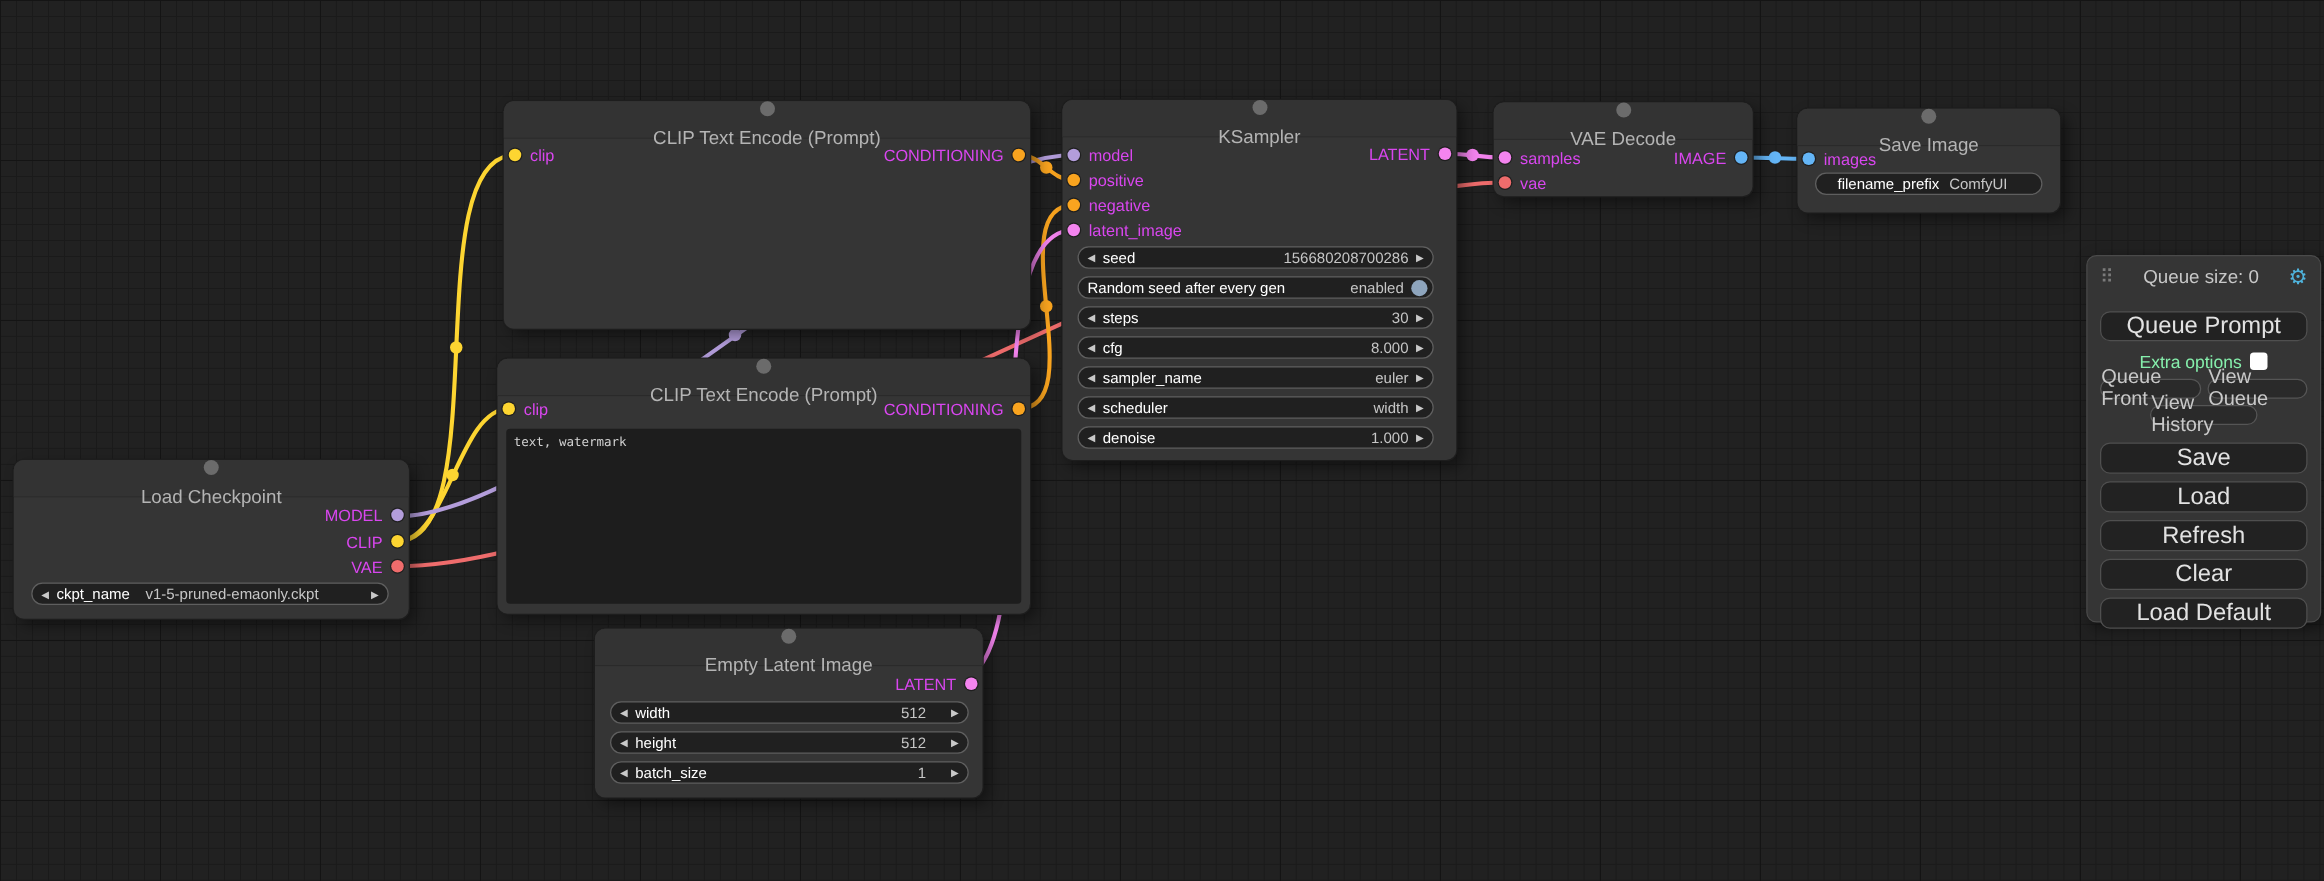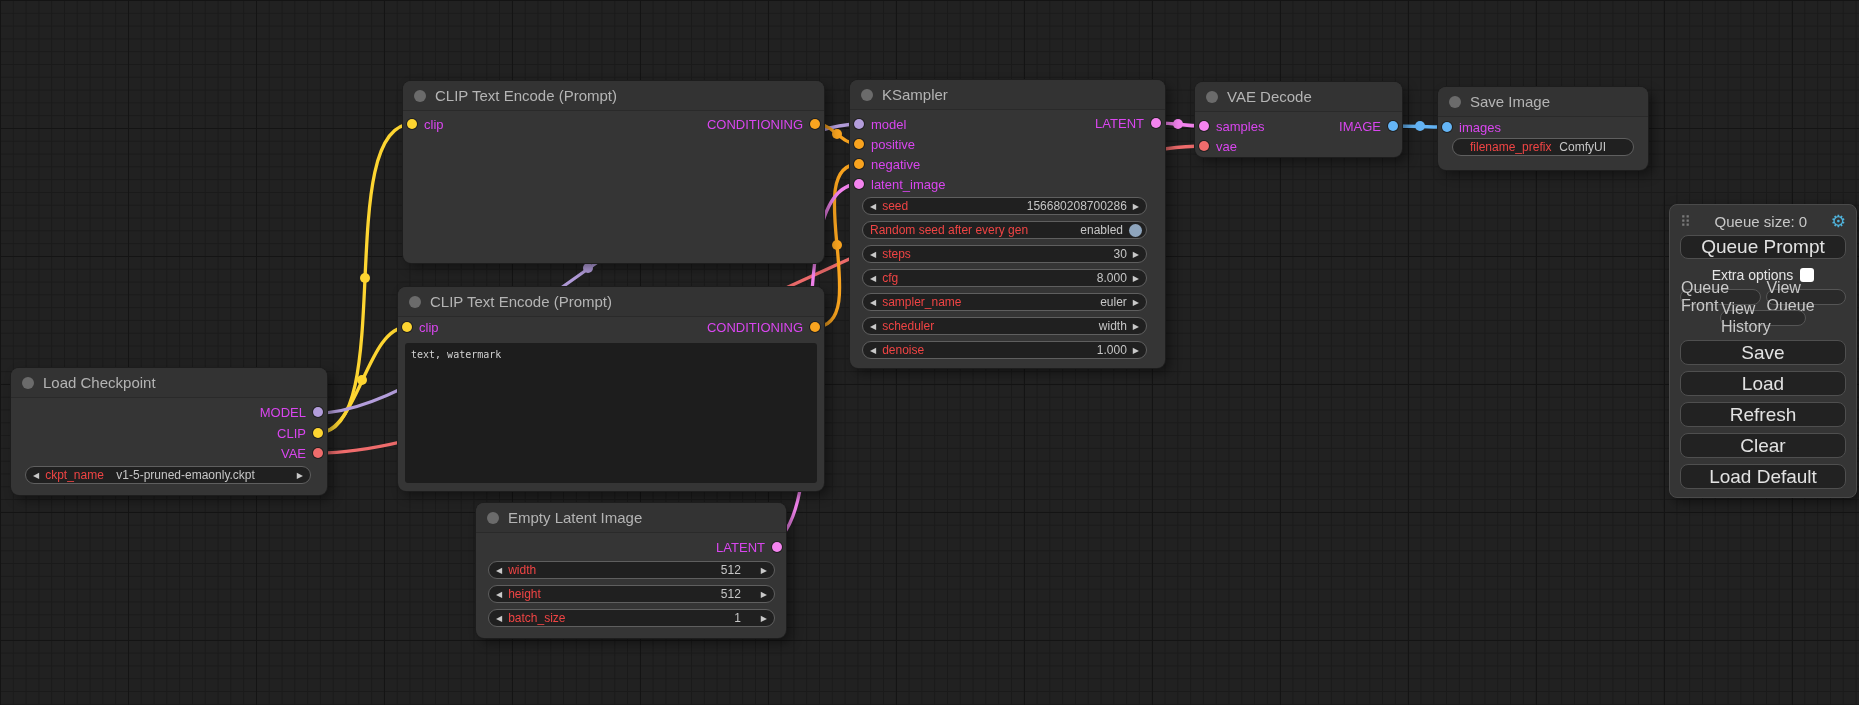--- a/index.html
+++ b/index.html
@@ -14,55 +14,55 @@
       linear-gradient(90deg,#1a1a1a 1px, transparent 1px);
     background-size:128px 128px,128px 128px,12.8px 12.8px,12.8px 12.8px;
   }
   #wires{position:absolute;left:0;top:0;z-index:1;}
   #wires path{fill:none;stroke-width:3.3;stroke-linecap:round;}
 
   .node{position:absolute;background:#353535;border-radius:8px;z-index:2;
         box-shadow:0 0 0 1px #1d1d1d, 5px 5px 12px rgba(0,0,0,.45);box-sizing:border-box;}
   .ntitle{height:30px;display:flex;align-items:center;gap:9px;padding:0 11px;
           font-size:15px;color:#b4b4b4;background:#333333;border-bottom:1px solid #2a2a2a;
-          border-radius:8px 8px 0 0;box-sizing:border-box;}
+          border-radius:8px 8px 0 0;box-sizing:border-box;flex-direction:column;}
   .tdot{width:12px;height:12px;border-radius:6px;background:#6b6b6b;flex:none;}
 
   .port{position:absolute;height:14px;display:flex;align-items:center;gap:7px;
         font-size:13px;color:#d946ef;white-space:nowrap;}
   .port.in{left:4px;}
   .port.out{right:4px;flex-direction:row-reverse;}
   .pdot{width:10px;height:10px;border-radius:5px;flex:none;box-shadow:0 0 0 1px rgba(0,0,0,.4);}
 
   .widget{position:absolute;height:18px;background:#202020;border:1px solid #5f5f5f;
           border-radius:9px;display:flex;align-items:center;gap:6px;padding:0 7px;
           font-size:12px;box-sizing:border-box;white-space:nowrap;overflow:hidden;}
-  .wname{color:#ef4444;}
+  .wname{color:#ffffff;}
   .wval{margin-left:auto;color:#c6c6c6;}
   .warr{color:#c9c9c9;font-size:8px;flex:none;}
   .tgl{width:13px;height:13px;border-radius:7px;flex:none;margin-right:-3px;}
 
   .prompt{position:absolute;left:7px;right:7px;background:#1d1d1d;border-radius:3px;
           color:#d2d2d2;font:10px "DejaVu Sans Mono", monospace;line-height:1.6;
           padding:4px 6px;white-space:pre;overflow:hidden;box-sizing:border-box;}
 
   .qpanel{position:absolute;left:1669px;top:204px;width:188px;height:294px;z-index:4;
           background:#353535;border:1px solid #4a4a4a;border-radius:8px;box-sizing:border-box;
           padding:8px 10px;display:flex;flex-direction:column;align-items:stretch;
           box-shadow:4px 4px 12px rgba(0,0,0,.5);}
   .qhead{display:flex;align-items:center;height:22px;}
   .qdrag{color:#7a7a7a;font-size:15px;line-height:1;}
   .qsize{flex:1;text-align:center;font-size:15px;color:#c8c8c8;}
   .qgear{font-size:17px;line-height:1;}
   .qbtn{background:#222222;border:1px solid #4f4f4f;border-radius:8px;color:#e2e2e2;
         display:flex;align-items:center;justify-content:center;box-sizing:border-box;}
   .qbtn-lg{height:25px;font-size:19px;}
-  .qprompt{margin-top:5px;height:26px;font-size:19px;}
+  .qprompt{margin-top:19px;height:26px;font-size:19px;}
   .extra{margin-top:8px;height:16px;display:flex;align-items:center;justify-content:center;
-         gap:7px;font-size:14px;color:#e5e5e5;}
+         gap:7px;font-size:14px;color:#86efac;}
   .chk{width:14px;height:14px;background:#ffffff;border-radius:3px;flex:none;}
   .qsmallrow{display:flex;gap:5px;margin-top:6px;}
   .qbtn-sm{height:14px;font-size:16px;color:#c9c9c9;background:#2a2a2a;border:1px solid #555555;
            border-radius:8px;display:flex;align-items:center;justify-content:center;flex:1;}
   .qhist{margin:5px 40px 0 40px;}
   .qstack{margin-top:14px;display:flex;flex-direction:column;gap:6px;}
 </style>
 </head>
 <body>
 

